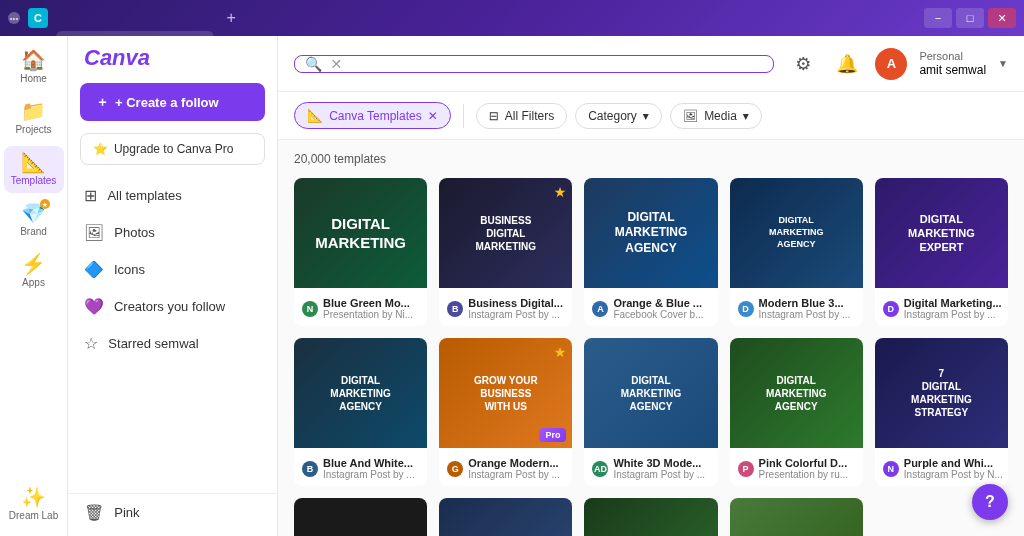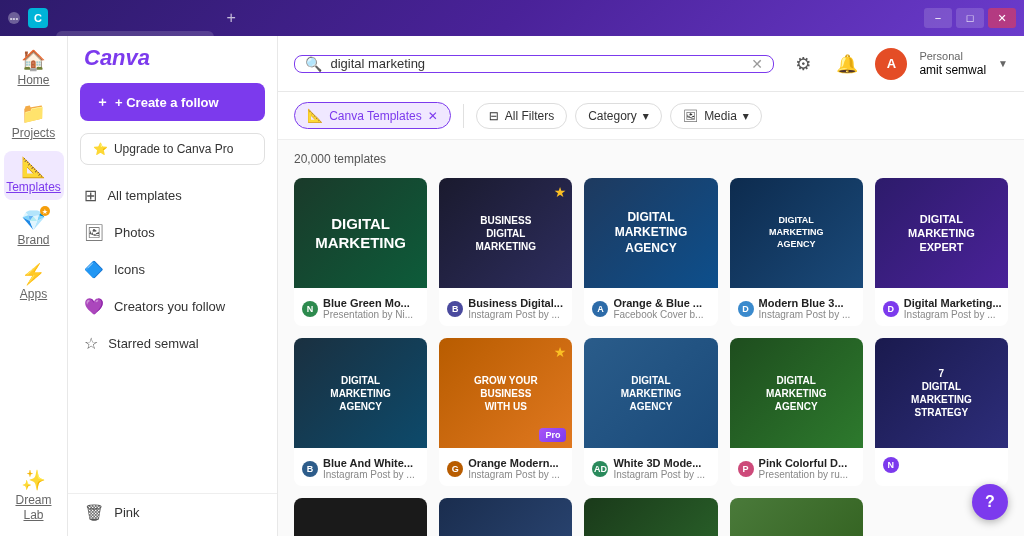--- a/index.html
+++ b/index.html
@@ -40,21 +40,21 @@
       padding: 8px 0;
       gap: 4px;
     }
     .sidebar-item {
       width: 60px; display: flex; flex-direction: column; align-items: center;
       gap: 3px; padding: 6px 4px; border-radius: 8px; cursor: pointer;
       font-size: 10px; color: #666; text-align: center;
     }
     .sidebar-item.active { background: #f0e8ff; color: #7c3aed; }
     .sidebar-icon { font-size: 20px; line-height: 1; }
-    .sidebar-label { font-size: 12px; line-height: 1.2; text-decoration: underline; }
+    .sidebar-label { font-size: 10px; line-height: 1.2; }
 
     
     .panel {
       width: 210px;
       background: #ffffff;
       border-right: 1px solid #e8e8e8;
       display: flex;
       flex-direction: column;
       padding: 5px 0;
     }
@@ -293,21 +293,20 @@
       <span class="panel-menu-icon">🗑</span>
       <span>Pink</span>
     </div>
   </div>
 
   <div class="main">
 
     <div class="header">
       <div class="search-bar">
         <span style="color:#999;font-size:14px;">🔍</span>
-        <input class="search-input" type="text" value="digital marketing" style="">
         <span class="search-clear">✕</span>
       </div>
       <div class="header-right">
         <div class="header-icon">⚙</div>
         <div class="header-icon">🔔</div>
         <div class="avatar">A</div>
         <div class="user-info">
           <div class="user-type">Personal</div>
           <div class="user-name">amit semwal</div>
         </div>
@@ -479,20 +478,24 @@
           </div>
         </div>
 
         <div class="card">
           <div class="card-thumb thumb-10" style="height:110px;display:flex;align-items:center;justify-content:center;">
             <div class="thumb-text" style="font-size:10px;">7<br>Digital<br>Marketing<br>Strategy</div>
           </div>
           <div class="card-info">
             <div class="card-author">
               <div class="card-avatar" style="background:#7c3aed;">N</div>
+              <div>
+                <div class="card-title">Purple and Whi...</div>
+                <div class="card-sub">Instagram Post by N...</div>
+              </div>
             </div>
           </div>
         </div>
 
         <div class="card">
           <div class="card-thumb" style="height:110px;background:#1a1a1a;display:flex;align-items:center;justify-content:center;">
             
           </div>
 
         </div>

